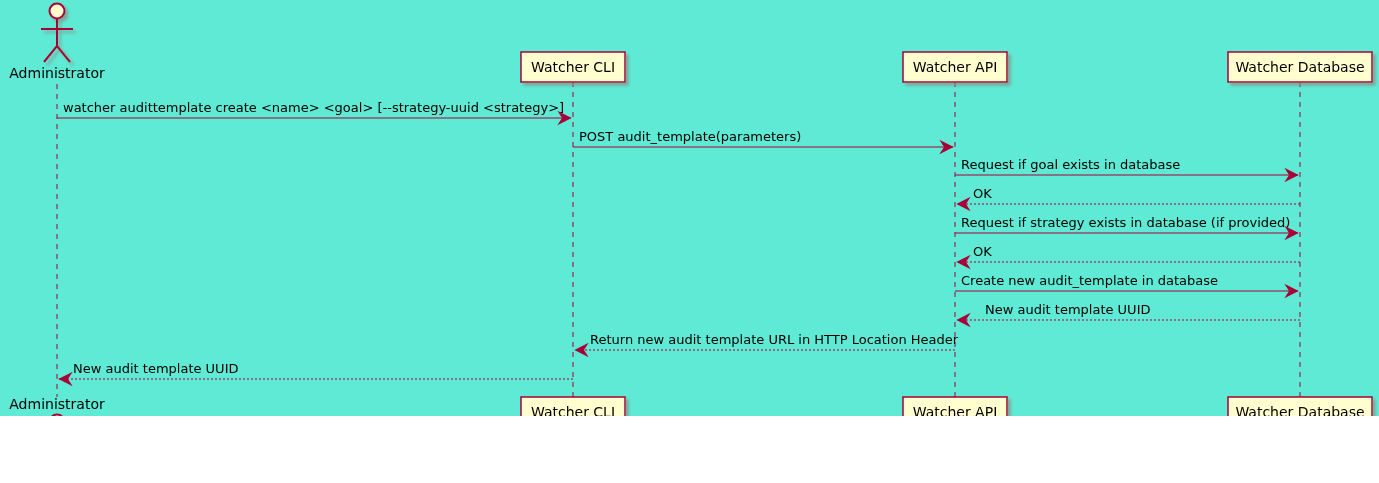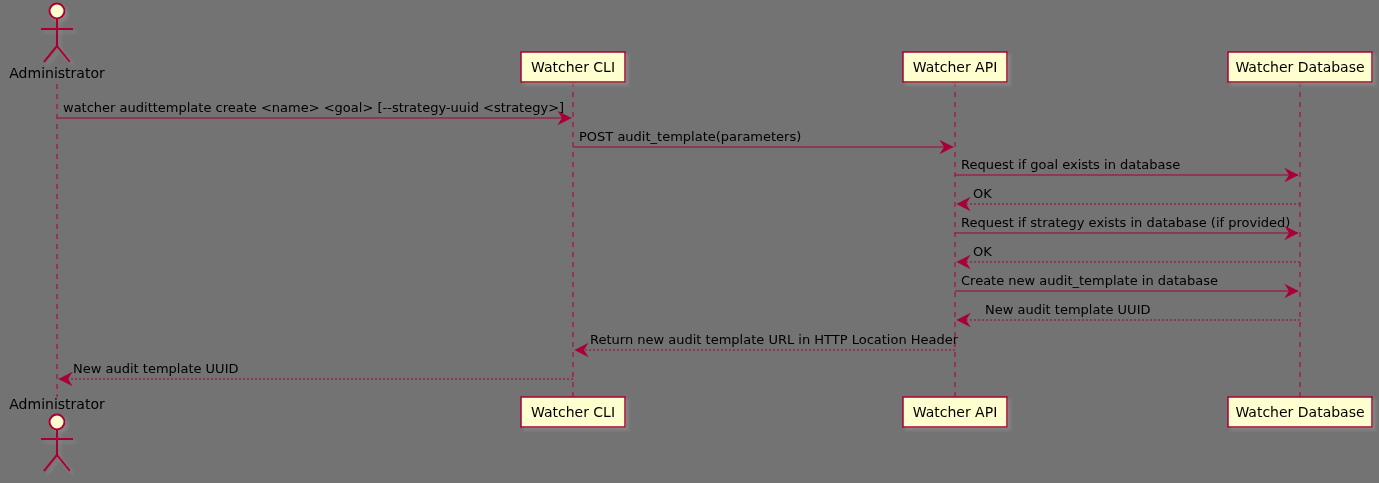--- a/index.html
+++ b/index.html
@@ -1,20 +1,20 @@
 <!DOCTYPE html>
 <html><head>
 <meta charset="utf-8">
 <style>
   html, body { margin: 0; padding: 0; background: #ffffff; }
   .canvas {
     position: relative;
     width: 1379px;
-    height: 483px;
-    background: #737373;
+    height: 416px;
+    background: #5eead4;
     font-family: "DejaVu Sans", sans-serif;
     overflow: hidden;
   }
   svg { display: block; }
   .msg-label { font-size: 13px; fill: #000000; font-family: "DejaVu Sans", sans-serif; }
   .part-label { font-size: 14px; fill: #000000; font-family: "DejaVu Sans", sans-serif; }
   .actor-label { font-size: 14px; fill: #000000; font-family: "DejaVu Sans", sans-serif; }
   .lifeline { stroke: #A80036; stroke-width: 1; stroke-dasharray: 5,5; }
   .part-box { fill: #FEFECE; stroke: #A80036; stroke-width: 1.5; }
   .msg-line { stroke: #A80036; stroke-width: 1.2; fill: none; }

